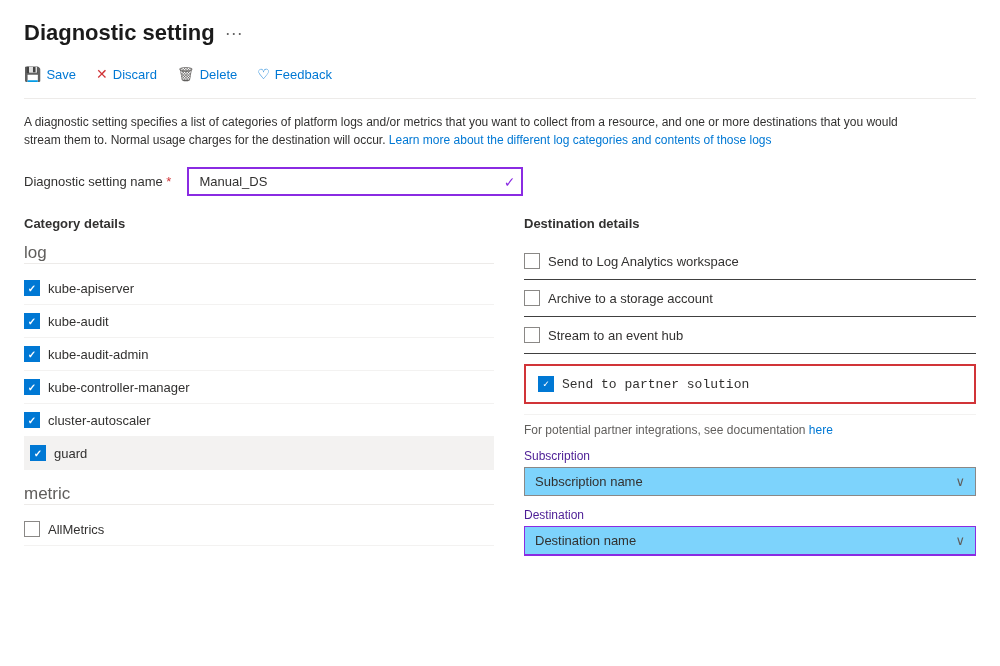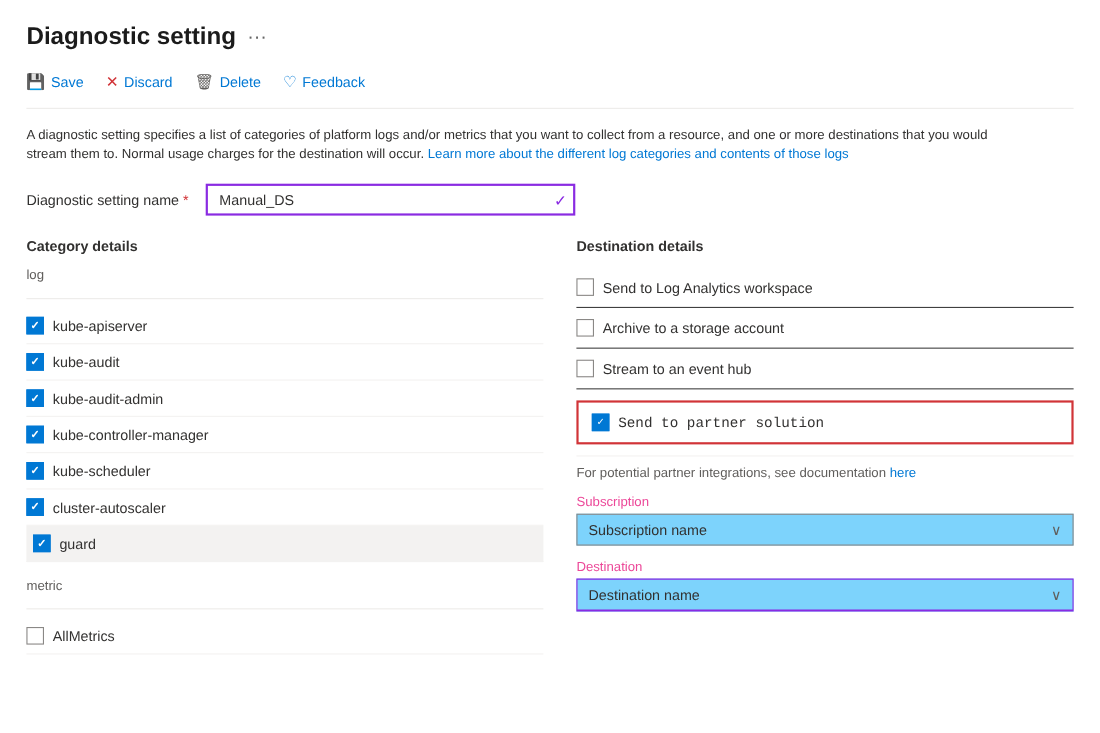--- a/index.html
+++ b/index.html
@@ -26,40 +26,40 @@
     .setting-name-input-wrapper input { width: 100%; border: 2px solid #8a2be2; padding: 5px 30px 5px 10px; font-size: 13px; outline: none; color: #323130; }
     .input-check { position: absolute; right: 8px; top: 50%; transform: translateY(-50%); color: #8a2be2; font-size: 14px; }
     
     .two-col { display: flex; gap: 0; }
     .col-left { flex: 0 0 490px; padding-right: 20px; }
     .col-right { flex: 1; padding-left: 10px; }
     
     .section-title { font-size: 13px; font-weight: 600; color: #323130; margin-bottom: 12px; }
     
     .category-group { margin-bottom: 14px; }
-    .group-label { font-size: 12px; color: #605e5c; margin-bottom: 8px; padding-bottom: 14px; border-bottom: 1px solid #edebe9; }
+    .group-label { font-size: 17px; color: #605e5c; margin-bottom: 8px; padding-bottom: 0; border-bottom: 1px solid #edebe9; }
     
     .checkbox-row { display: flex; align-items: center; gap: 8px; padding: 8px 0; border-bottom: 1px solid #f3f2f1; font-size: 13px; }
     .checkbox-row.highlighted { background: #f3f2f1; padding-left: 6px; padding-right: 6px; }
     
     .cb { width: 16px; height: 16px; border: 1px solid #8a8886; display: inline-flex; align-items: center; justify-content: center; flex-shrink: 0; cursor: pointer; }
     .cb.checked { background: #0078d4; border-color: #0078d4; }
     .cb.checked::after { content: '✓'; color: #fff; font-size: 10px; font-weight: 700; }
     
     .dest-checkbox-row { display: flex; align-items: center; gap: 8px; padding: 10px 0; border-bottom: 1px solid #404040; font-size: 13px; }
     
     .partner-box { border: 2px solid #d13438; padding: 10px 12px; display: flex; align-items: center; gap: 8px; margin: 4px 0; }
     .partner-cb { width: 16px; height: 16px; border: 1px solid #0078d4; display: inline-flex; align-items: center; justify-content: center; flex-shrink: 0; cursor: pointer; background: #0078d4; }
     .partner-cb::after { content: '✓'; color: #fff; font-size: 10px; font-weight: 700; }
     
     .partner-info { font-size: 12px; color: #605e5c; margin-top: 8px; margin-bottom: 12px; }
     .partner-info a { color: #0078d4; text-decoration: none; }
     
     .form-field { margin-bottom: 12px; }
-    .form-label { font-size: 12px; color: #ec4899; margin-bottom: 4px; font-weight: 500; }
+    .form-label { font-size: 12px; color: #4c1d95; margin-bottom: 4px; font-weight: 500; }
     .dropdown { display: flex; align-items: center; justify-content: space-between; border: 1px solid #8a8886; padding: 6px 10px; font-size: 13px; cursor: pointer; color: #323130; background: #7dd3fc; width: 100%; }
     .dropdown.active { border-color: #8a2be2; border-bottom: 2px solid #8a2be2; }
     .dropdown-chevron { color: #605e5c; }
     
     .metric-section { margin-top: 10px; }
   </style>
 </head>
 <body>
 
 <div class="page">
@@ -121,24 +121,20 @@
         <div class="checkbox-row">
           <span class="cb checked"></span>
           <span>kube-audit-admin</span>
         </div>
         <div class="checkbox-row">
           <span class="cb checked"></span>
           <span>kube-controller-manager</span>
         </div>
         <div class="checkbox-row">
           <span class="cb checked"></span>
-          <span>kube-scheduler</span>
-        </div>
-        <div class="checkbox-row">
-          <span class="cb checked"></span>
           <span>cluster-autoscaler</span>
         </div>
         <div class="checkbox-row highlighted">
           <span class="cb checked"></span>
           <span>guard</span>
         </div>
       </div>
 
       <div class="metric-section">
         <div class="group-label">metric</div>

